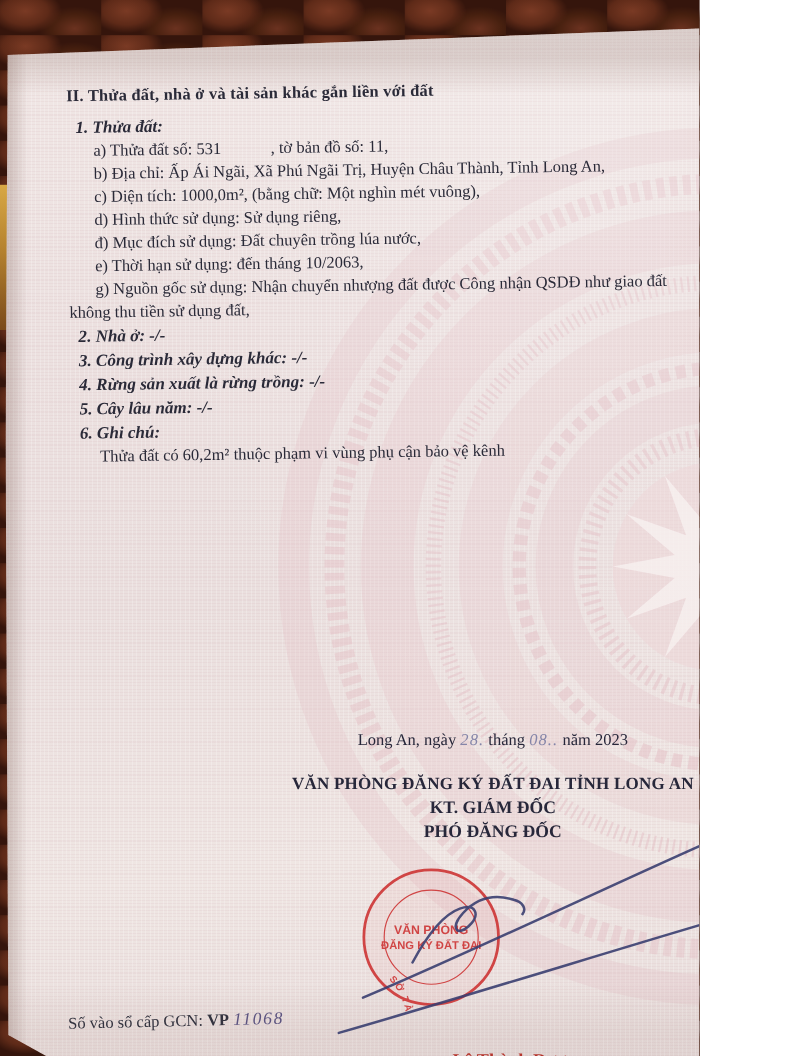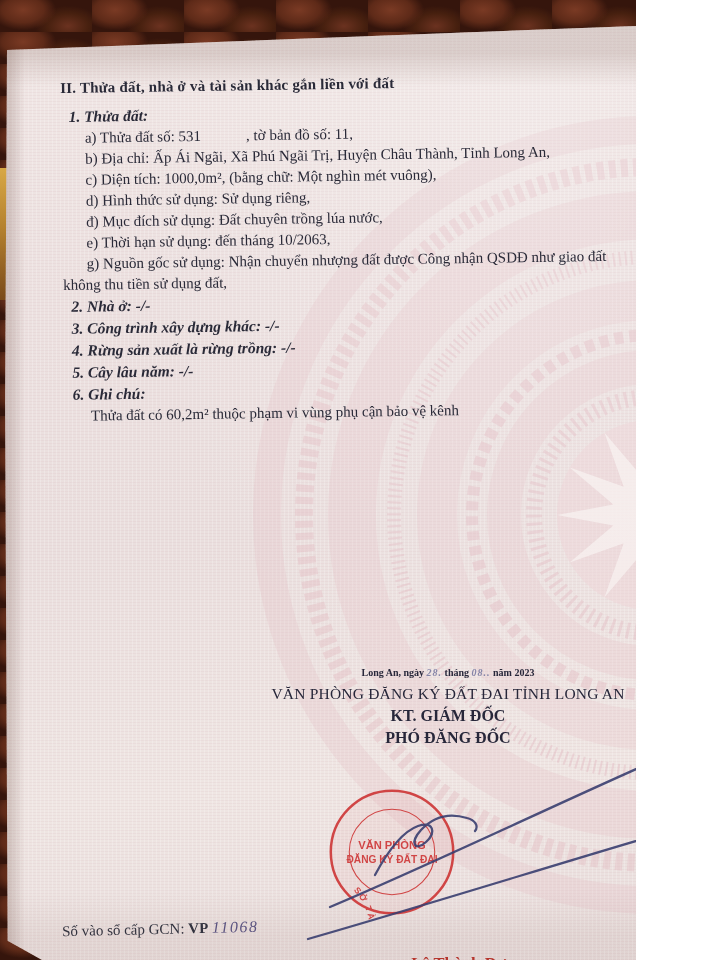--- a/index.html
+++ b/index.html
@@ -40,23 +40,23 @@
     transform:rotate(-0.85deg);transform-origin:left top;
     color:#2a2a38;font-size:15px;}
   .h2{font-weight:bold;font-size:15px;line-height:20px;margin-bottom:8px;letter-spacing:.2px;}
   .item-title{font-weight:bold;font-style:italic;font-size:15.5px;line-height:21px;padding-left:8px;margin-bottom:1px;}
   .sub{padding-left:24px;line-height:21px;white-space:pre-wrap;}
   .cont{line-height:21px;}
   .num{font-weight:bold;font-style:italic;font-size:15.5px;line-height:22px;padding-left:8px;}
   .note{padding-left:26px;line-height:21px;}
 
   .sig-block{position:absolute;left:256px;top:663px;width:384px;text-align:center;color:#27273a;}
-  .date-line{font-size:10px;line-height:20px;margin-bottom:0;font-weight:bold;}
+  .date-line{font-size:15px;line-height:20px;margin-bottom:19px;}
   .hand{font-style:italic;color:#8585a8;letter-spacing:1px;}
-  .office{font-weight:normal;font-size:15.5px;line-height:22px;letter-spacing:.2px;}
+  .office{font-weight:bold;font-size:15.5px;line-height:22px;letter-spacing:.2px;}
   .kt,.role{font-weight:bold;font-size:16px;line-height:22px;}
 
   .stamp{position:absolute;left:324px;top:784px;width:136px;height:136px;opacity:.95;}
   .signature{position:absolute;left:280px;top:735px;width:420px;height:225px;}
   .signer{position:absolute;left:372px;top:914px;width:190px;text-align:center;
     color:#b5352d;font-weight:bold;font-size:16.5px;margin-top:40px;}
   .footer{position:absolute;left:62px;top:920px;transform:rotate(-1.3deg);
     font-size:15px;color:#33333f;white-space:nowrap;}
   .footer .vp{font-weight:bold;}
   .footer .hand-num{font-style:italic;color:#5c5480;font-size:16px;letter-spacing:1.5px;}

